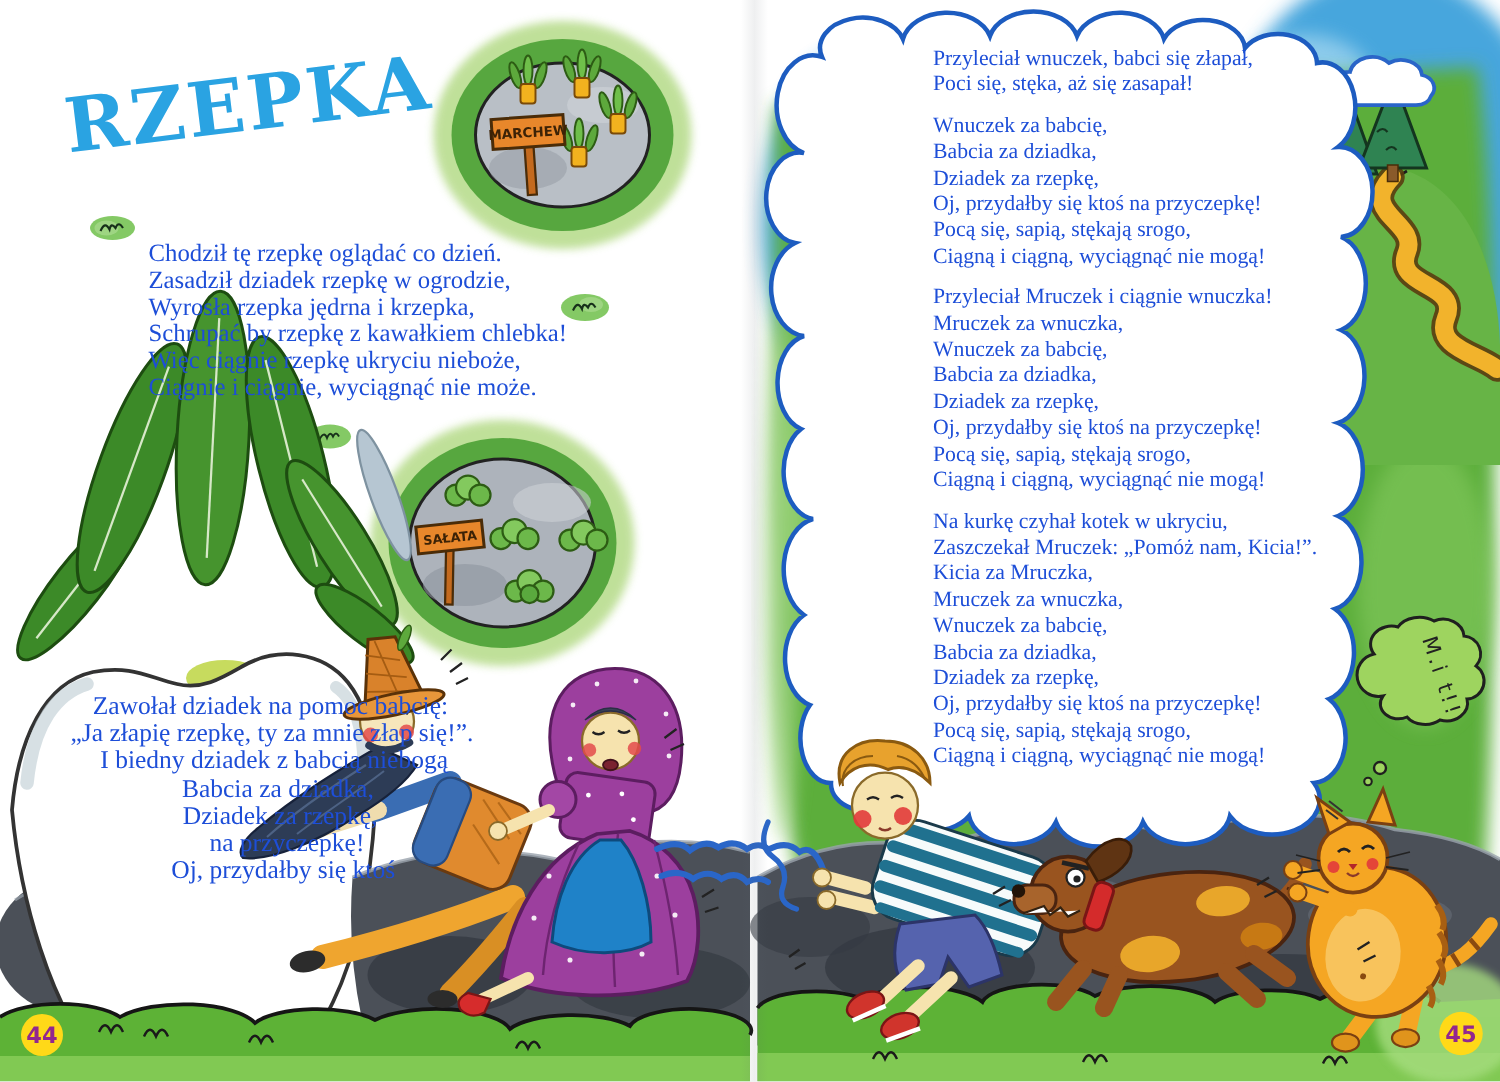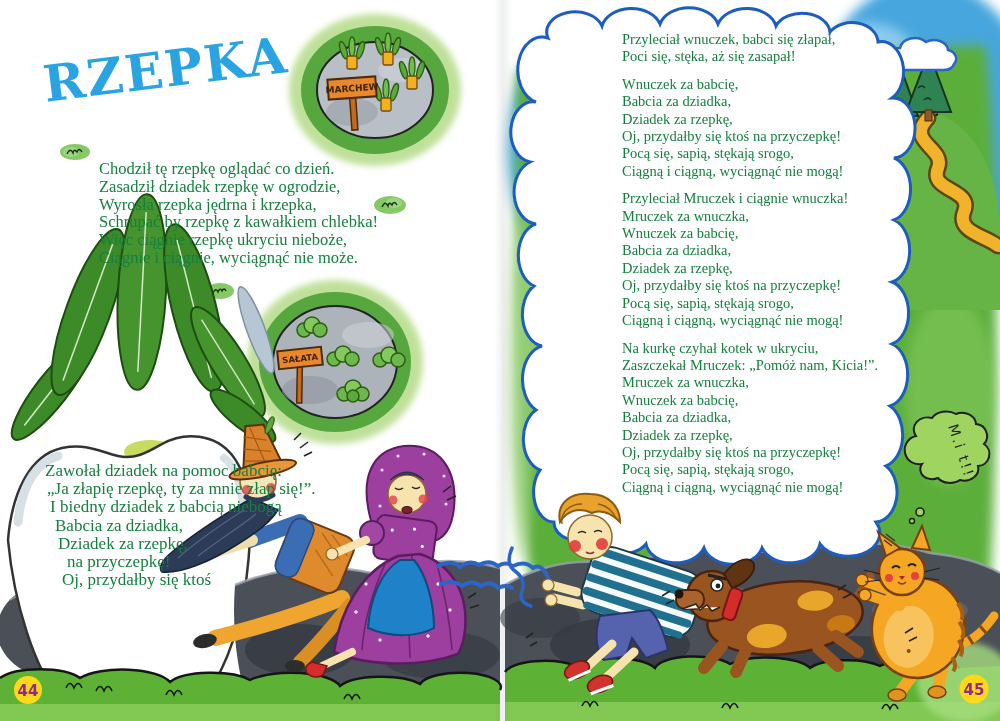--- a/index.html
+++ b/index.html
@@ -1,25 +1,25 @@
 <!DOCTYPE html>
 <html><head>
 <meta charset="utf-8">
 <style>
   html,body{margin:0;padding:0;background:#e9e9e9;}
   #spread{position:relative;width:1000px;height:721px;background:#ffffff;overflow:hidden;
           font-family:"Liberation Serif",serif;}
   #art{position:absolute;left:0;top:0;z-index:1;}
-  .txt{position:absolute;z-index:2;color:#15803d;}
+  .txt{position:absolute;z-index:2;color:#1d4ed8;}
   .line{white-space:nowrap;}
   #title{left:40px;top:55px;font-family:"DejaVu Serif",serif;font-weight:bold;
          font-size:50px;letter-spacing:2px;color:#2aa3e2;transform:rotate(-7deg);
          transform-origin:left top;z-index:2;position:absolute;}
   #stanza1{left:99px;top:160px;font-size:16.5px;line-height:17.8px;}
-  #stanza2{left:45px;top:462px;font-size:17px;line-height:18.2px;}
+  #stanza2{left:45px;top:462px;font-size:17px;line-height:18.2px;text-align:center;}
   .ind0{padding-left:0}.ind1{padding-left:2px}.ind2{padding-left:5px}.ind3{padding-left:8px}
   .ind4{padding-left:10px}.ind5{padding-left:13px}.ind6{padding-left:17px}.ind7{padding-left:22px}
   #rpoem{left:622px;top:31px;font-size:14.5px;line-height:17.4px;}
   #rpoem .stanza{margin:0 0 10px 0;}
   #gutter{position:absolute;left:494px;top:0;width:18px;height:721px;z-index:3;pointer-events:none;
           background:linear-gradient(90deg,rgba(90,100,110,0) 0%,rgba(90,100,110,0.10) 50%,rgba(90,100,110,0) 100%);}
 </style>
 </head>
 <body>
 
@@ -448,20 +448,21 @@
     <div class="line">Wnuczek za babcię,</div>
     <div class="line">Babcia za dziadka,</div>
     <div class="line">Dziadek za rzepkę,</div>
     <div class="line">Oj, przydałby się ktoś na przyczepkę!</div>
     <div class="line">Pocą się, sapią, stękają srogo,</div>
     <div class="line">Ciągną i ciągną, wyciągnąć nie mogą!</div>
   </div>
   <div class="stanza">
     <div class="line">Na kurkę czyhał kotek w ukryciu,</div>
     <div class="line">Zaszczekał Mruczek: „Pomóż nam, Kicia!”.</div>
+    <div class="line">Kicia za Mruczka,</div>
     <div class="line">Mruczek za wnuczka,</div>
     <div class="line">Wnuczek za babcię,</div>
     <div class="line">Babcia za dziadka,</div>
     <div class="line">Dziadek za rzepkę,</div>
     <div class="line">Oj, przydałby się ktoś na przyczepkę!</div>
     <div class="line">Pocą się, sapią, stękają srogo,</div>
     <div class="line">Ciągną i ciągną, wyciągnąć nie mogą!</div>
   </div>
 </div>
 

